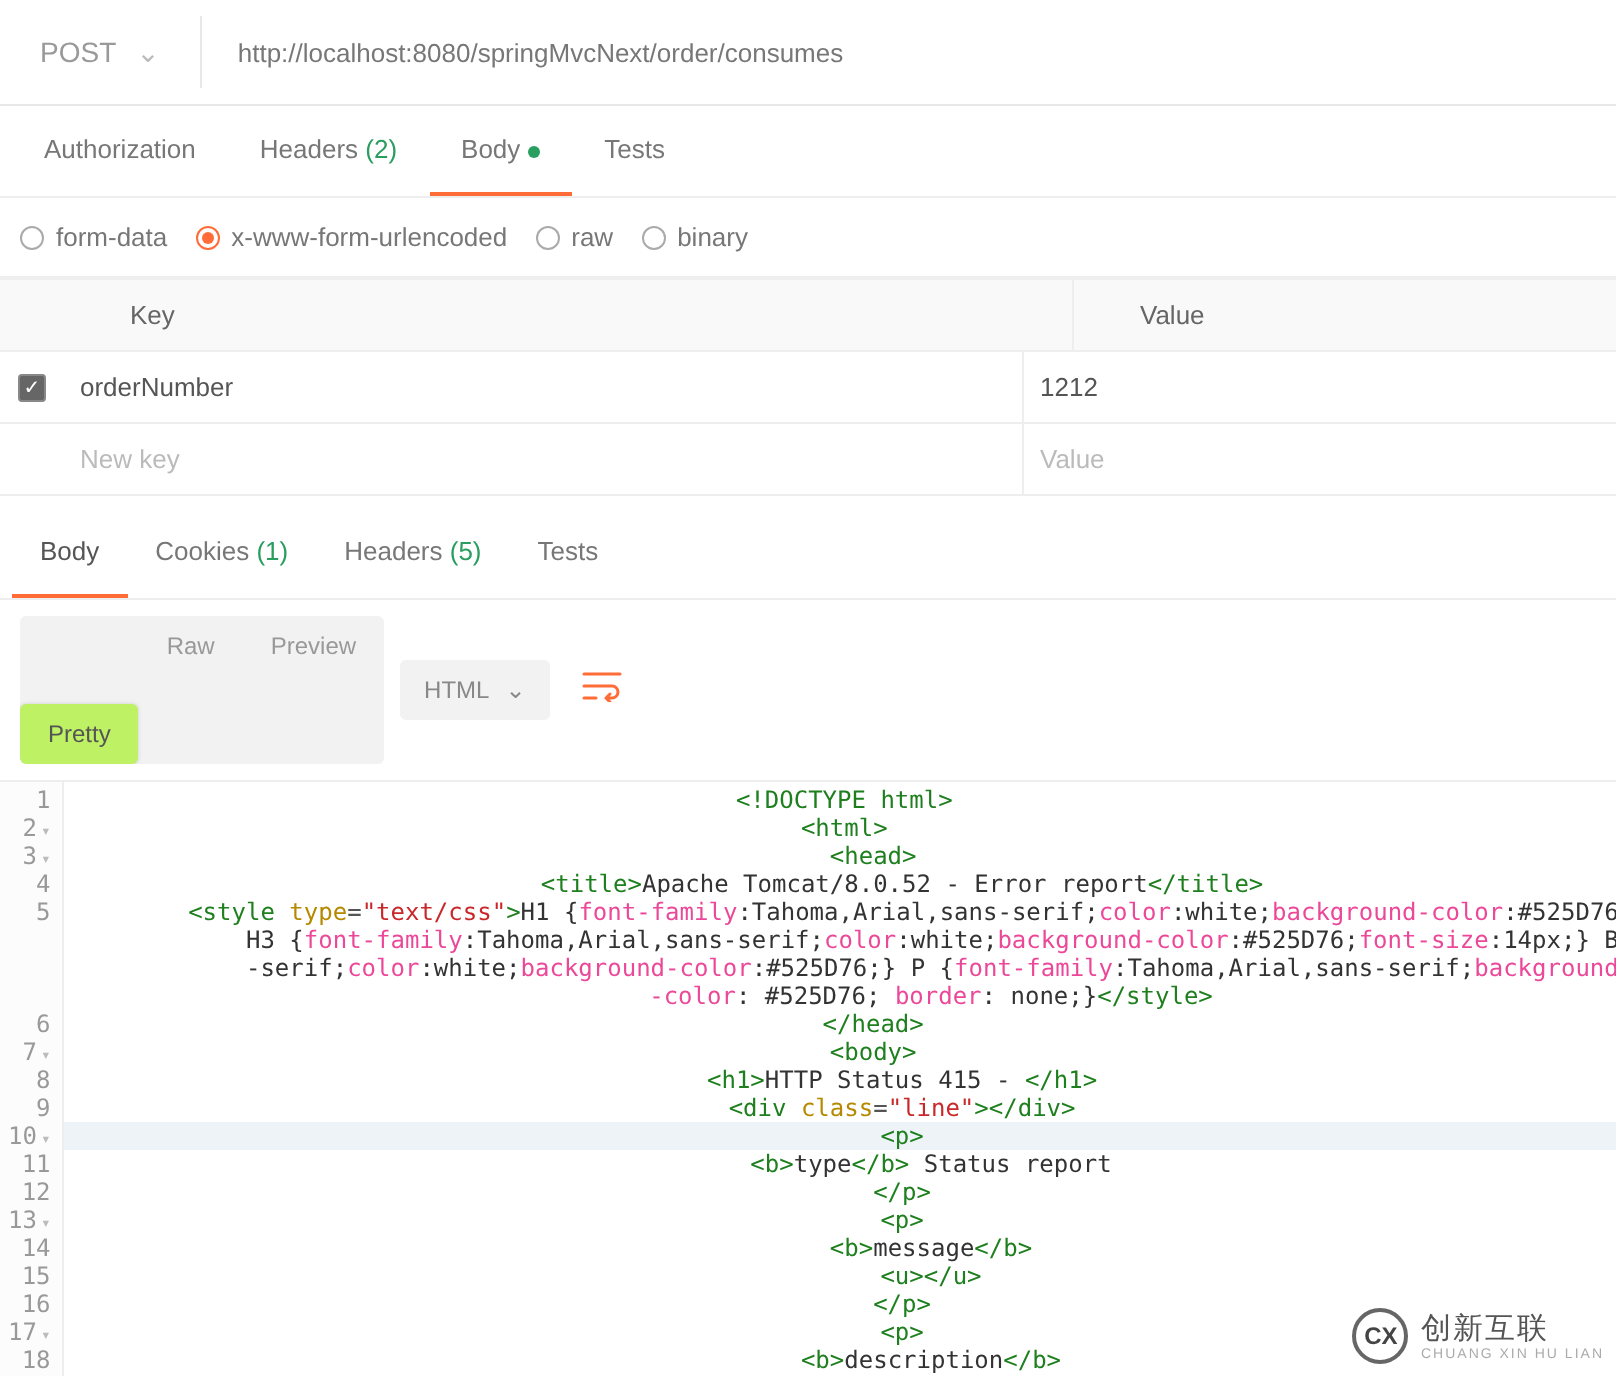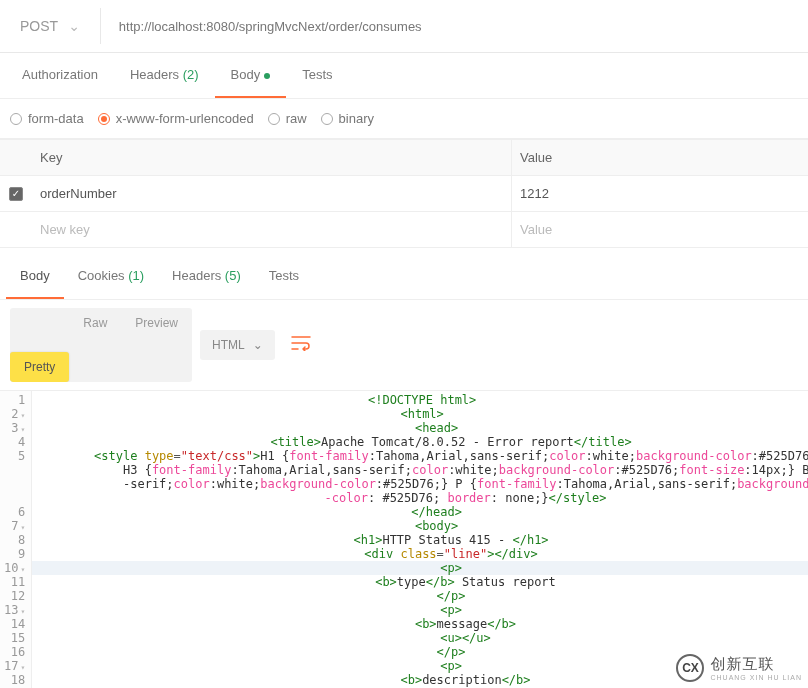--- a/index.html
+++ b/index.html
@@ -18,29 +18,29 @@
 .radio-outer { width: 12px; height: 12px; border-radius: 50%; border: 1px solid #aaa; display: flex; align-items: center; justify-content: center; }
 .radio.selected .radio-outer { border-color: #ff6c37; }
 .radio-inner { width: 6px; height: 6px; border-radius: 50%; background: #ff6c37; }
 .kv-table { width: 100%; }
 .kv-header { display: flex; background: #f9f9f9; border-top: 1px solid #eee; border-bottom: 1px solid #eee; }
 .kv-row { display: flex; border-bottom: 1px solid #eee; }
 .kv-check { width: 32px; display: flex; align-items: center; justify-content: center; }
 .checkbox { width: 14px; height: 14px; border: 1px solid #888; border-radius: 2px; background: #666; color: #fff; display: flex; align-items: center; justify-content: center; font-size: 10px; }
 .kv-key { flex: 0 0 480px; padding: 10px 8px; border-right: 1px solid #eee; }
 .kv-value { flex: 1; padding: 10px 8px; color: #555; }
-.kv-header .kv-key, .kv-header .kv-value { font-weight: 500; color: #666; }
+.kv-header .kv-key, .kv-header .kv-value { font-weight: 500; color: #666; margin-left: 25px; }
 .kv-placeholder { color: #bbb; }
 .resp-tabs { display: flex; padding: 0 6px; border-bottom: 1px solid #eee; margin-top: 6px; }
 .resp-tab { padding: 14px 14px; color: #777; font-size: 13px; cursor: pointer; }
 .resp-tab.active { border-bottom: 2px solid #ff6c37; color: #555; }
 .view-bar { display: flex; align-items: center; padding: 8px 10px; gap: 8px; }
 .pill-group { display: flex; background: #f2f2f2; border-radius: 3px; overflow: hidden; }
 .pill { padding: 8px 14px; color: #999; font-size: 12px; cursor: pointer; }
-.pill.active { background: #fde047; color: #555; box-shadow: 0 0 2px rgba(0,0,0,.15); border-radius: 3px; margin-top: 44px; }
+.pill.active { background: #bef264; color: #555; box-shadow: 0 0 2px rgba(0,0,0,.15); border-radius: 3px; margin-top: 44px; }
 .dropdown { display: flex; align-items: center; background: #f2f2f2; border-radius: 3px; padding: 8px 12px; color: #888; font-size: 12px; cursor: pointer; gap: 8px; }
 .wrap-icon { padding: 6px 8px; color: #ff6c37; font-size: 18px; cursor: pointer; }
 .code-area { display: flex; font-family: Consolas, Monaco, monospace; font-size: 12px; line-height: 14px; border-top: 1px solid #eee; }
 .gutter { background: #fcfcfc; color: #999; text-align: right; padding: 2px 6px 2px 4px; border-right: 1px solid #eee; user-select: none; }
 .gutter .ln { display: block; height: 14px; }
 .gutter .fold::after { content: "▾"; font-size: 8px; color: #bbb; margin-left: 2px; }
 .code { padding: 2px 0; white-space: pre; overflow: hidden; flex: 1; }
 .code-line { height: 14px; padding-left: 4px; text-align: center; }
 .code-line.hl { background: #eef3f8; }
 .t-tag { color: #1e7f1e; }

